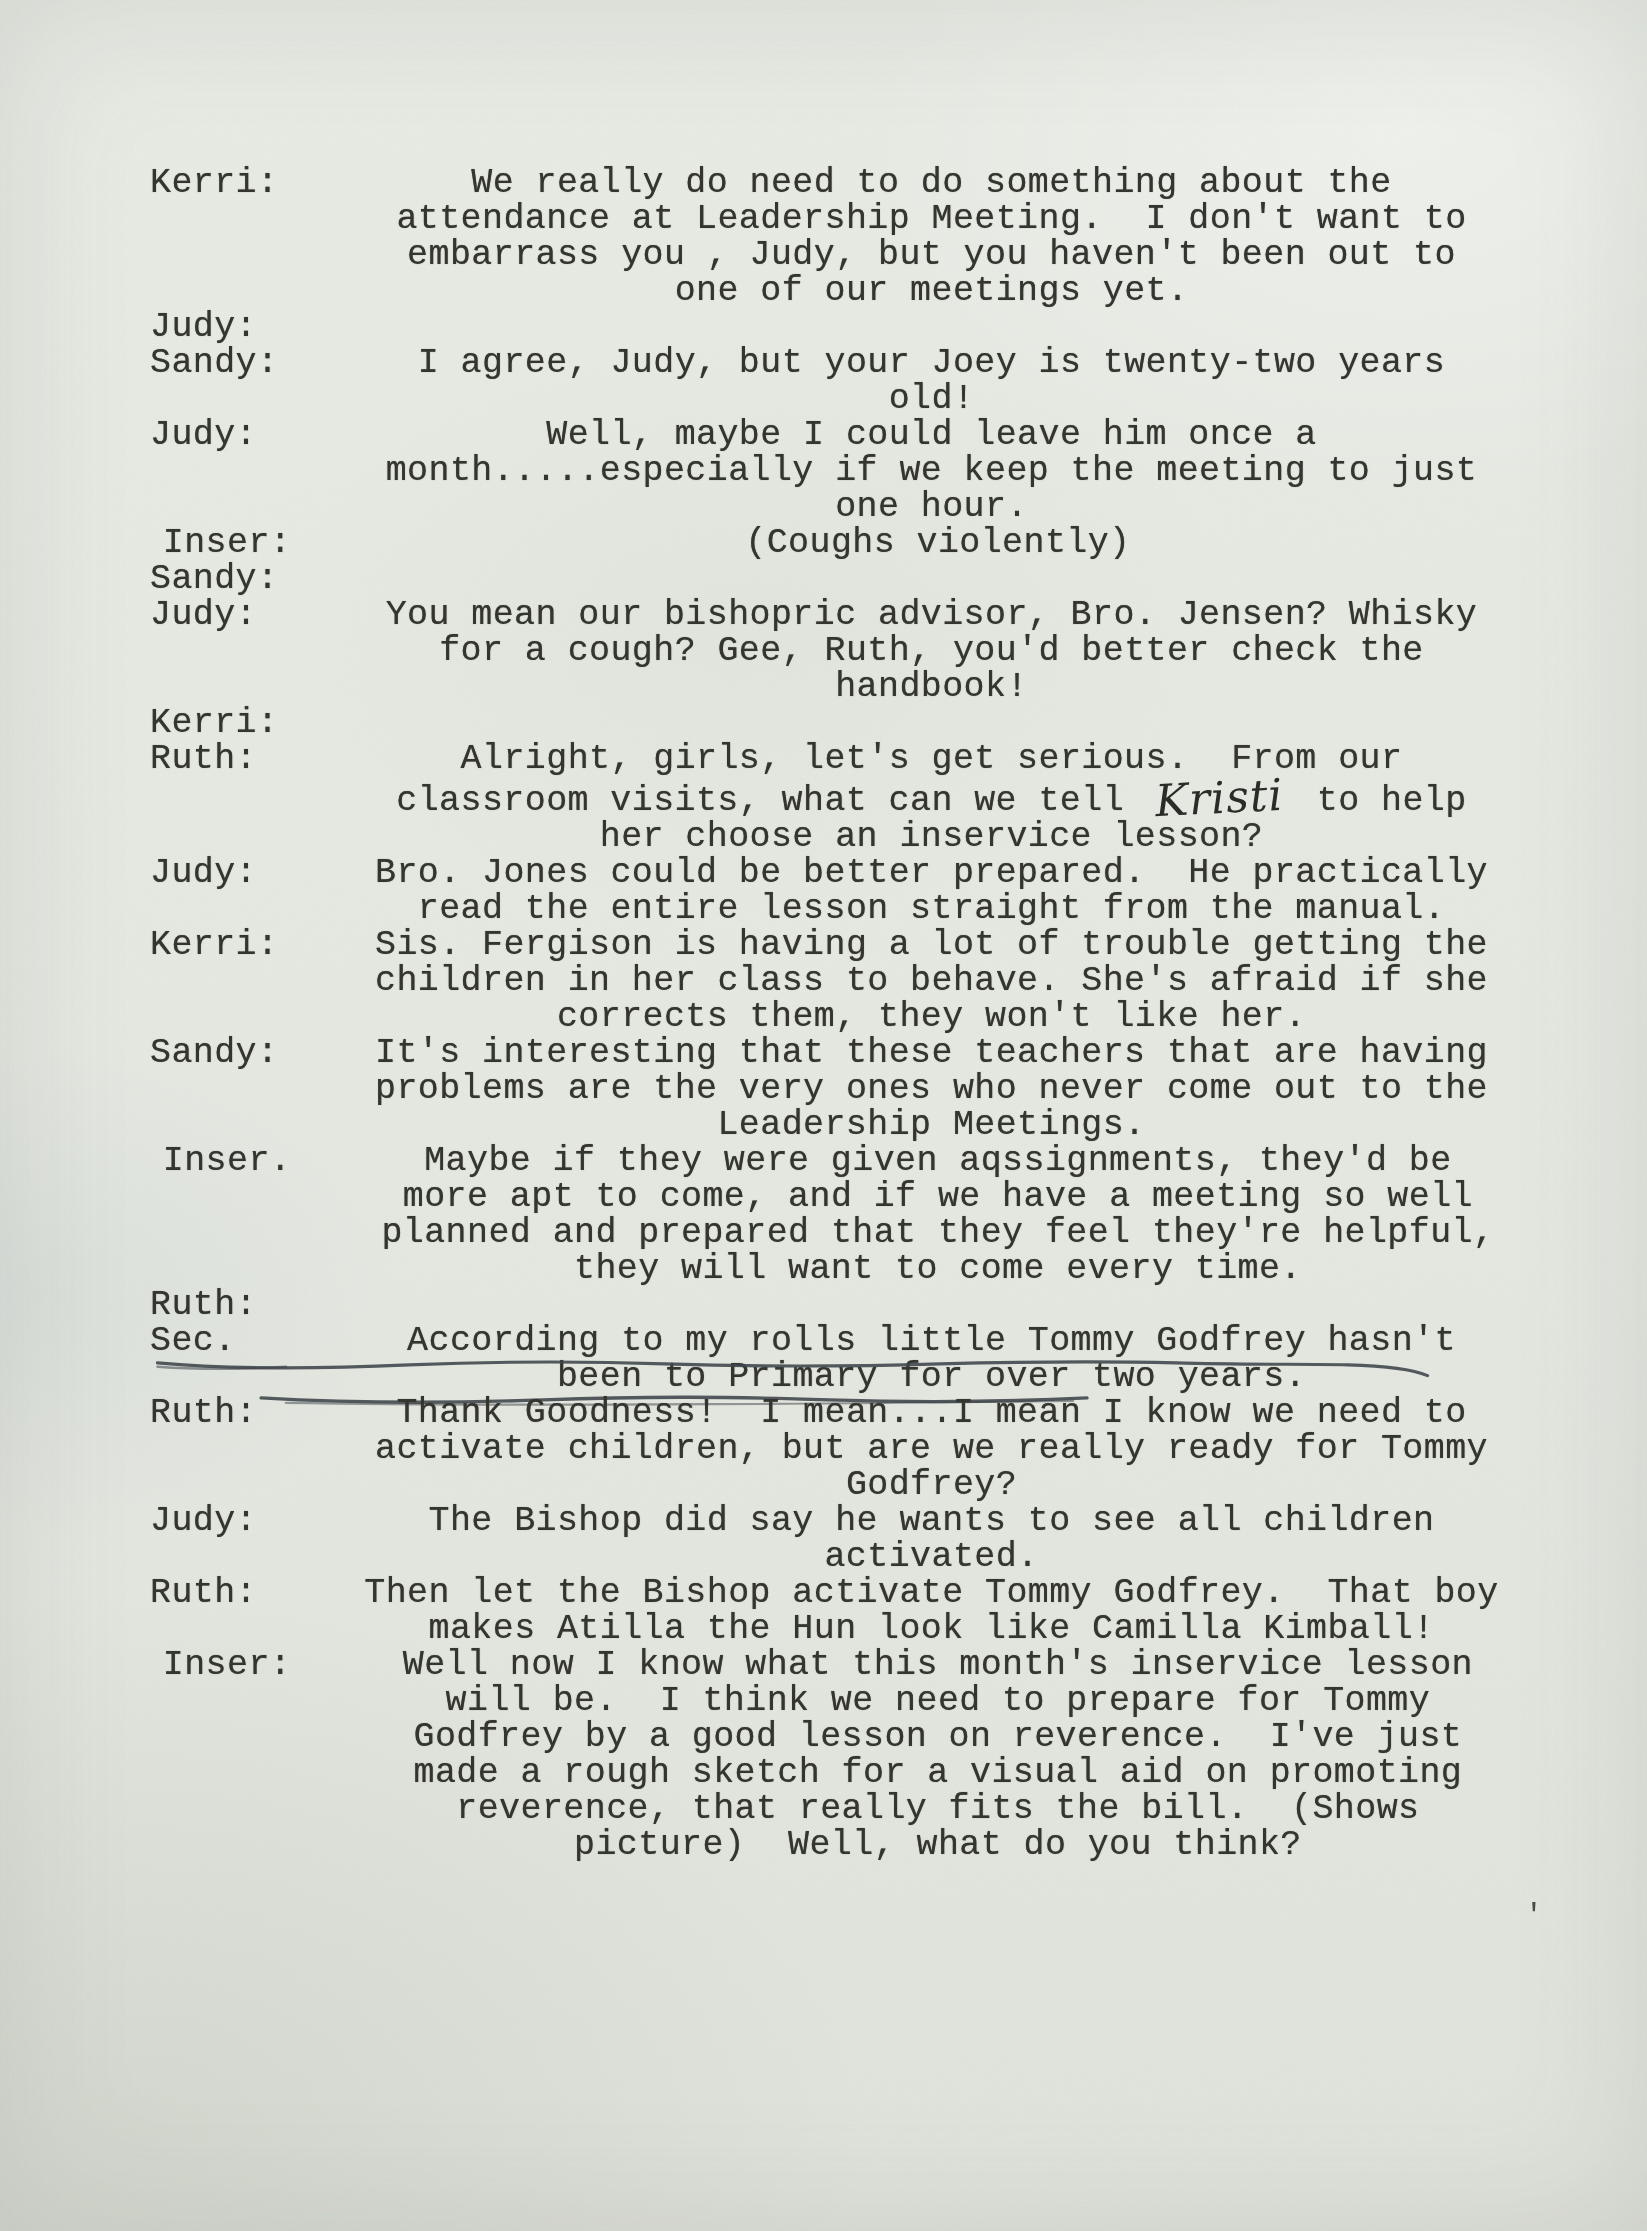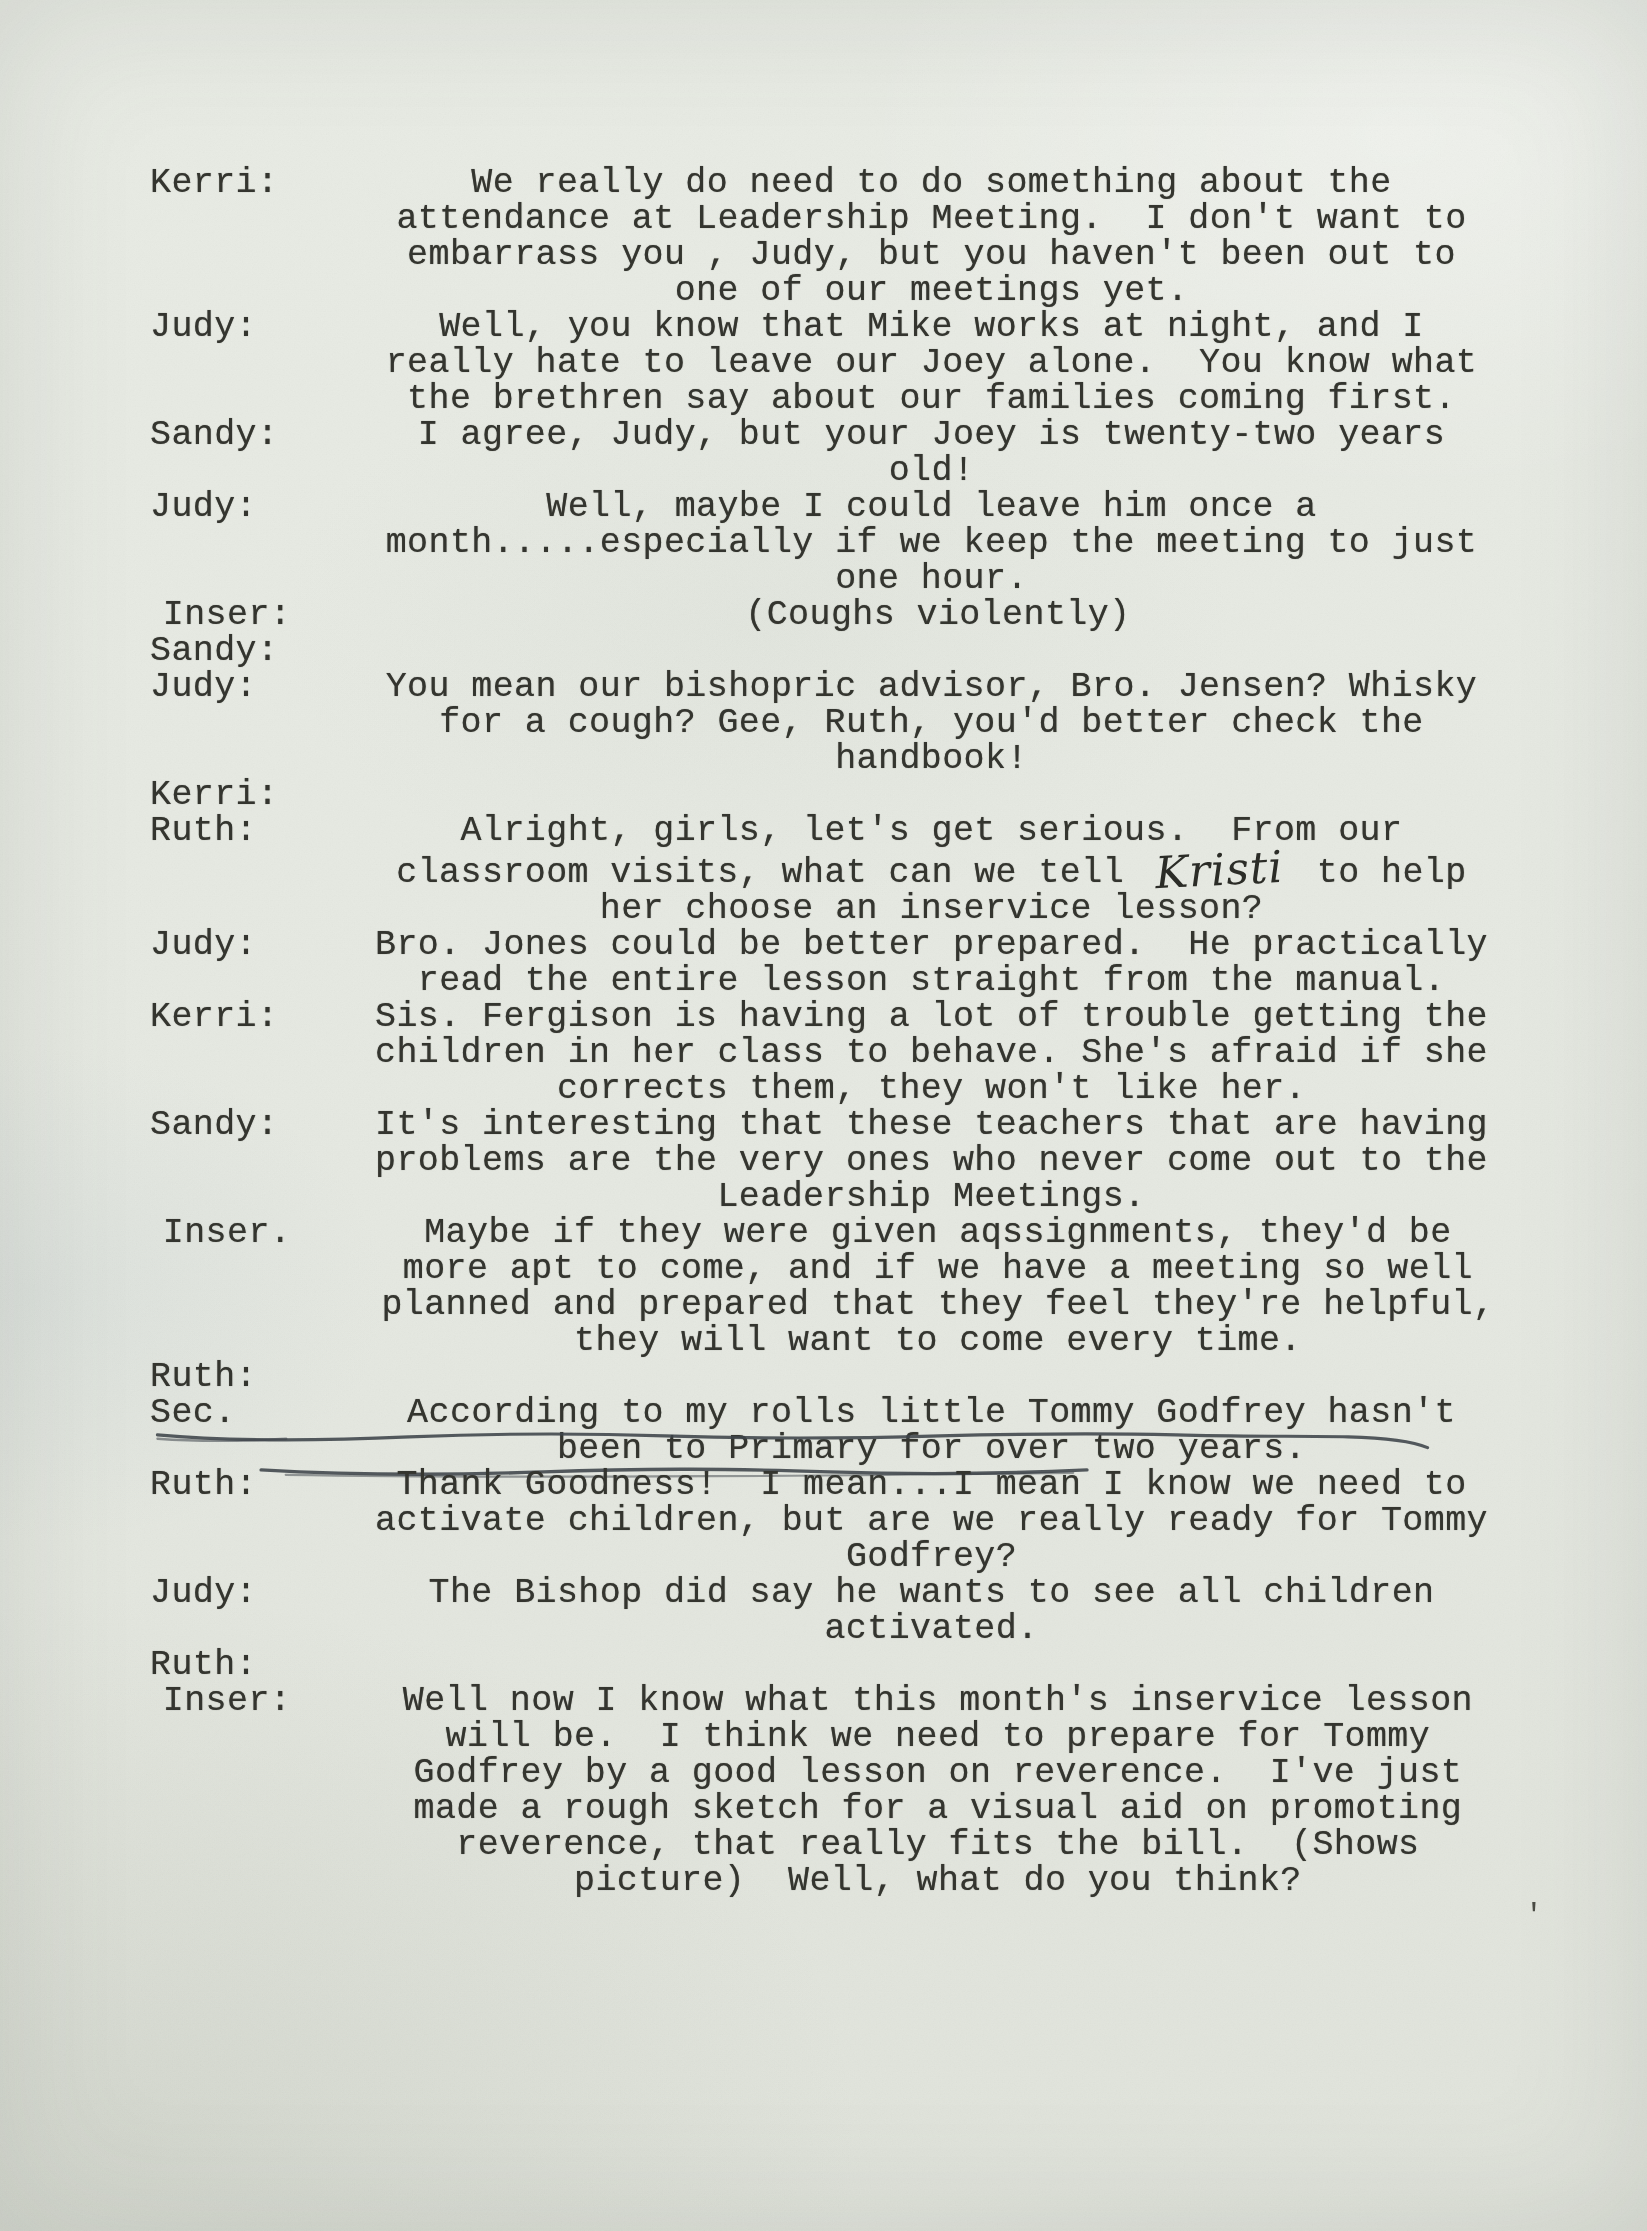--- a/index.html
+++ b/index.html
@@ -70,23 +70,20 @@
   <div class="entry">
     <div class="speaker">Kerri:</div>
     <div class="text">We really do need to do something about the
 attendance at Leadership Meeting.  I don't want to
 embarrass you , Judy, but you haven't been out to
 one of our meetings yet.</div>
   </div>
 
   <div class="entry">
     <div class="speaker">Judy:</div>
-    <div class="text">Well, you know that Mike works at night, and I
-really hate to leave our Joey alone.  You know what
-the brethren say about our families coming first.</div>
   </div>
 
   <div class="entry">
     <div class="speaker">Sandy:</div>
     <div class="text">I agree, Judy, but your Joey is twenty-two years
 old!</div>
   </div>
 
   <div class="entry">
     <div class="speaker">Judy:</div>
@@ -176,20 +173,22 @@
   </div>
 
   <div class="entry">
     <div class="speaker">Judy:</div>
     <div class="text">The Bishop did say he wants to see all children
 activated.</div>
   </div>
 
   <div class="entry">
     <div class="speaker">Ruth:</div>
+    <div class="text">Then let the Bishop activate Tommy Godfrey.  That boy
+makes Atilla the Hun look like Camilla Kimball!</div>
   </div>
 
   <div class="entry indent">
     <div class="speaker">Inser:</div>
     <div class="text">Well now I know what this month's inservice lesson
 will be.  I think we need to prepare for Tommy
 Godfrey by a good lesson on reverence.  I've just
 made a rough sketch for a visual aid on promoting
 reverence, that really fits the bill.  (Shows
 picture)  Well, what do you think?</div>

